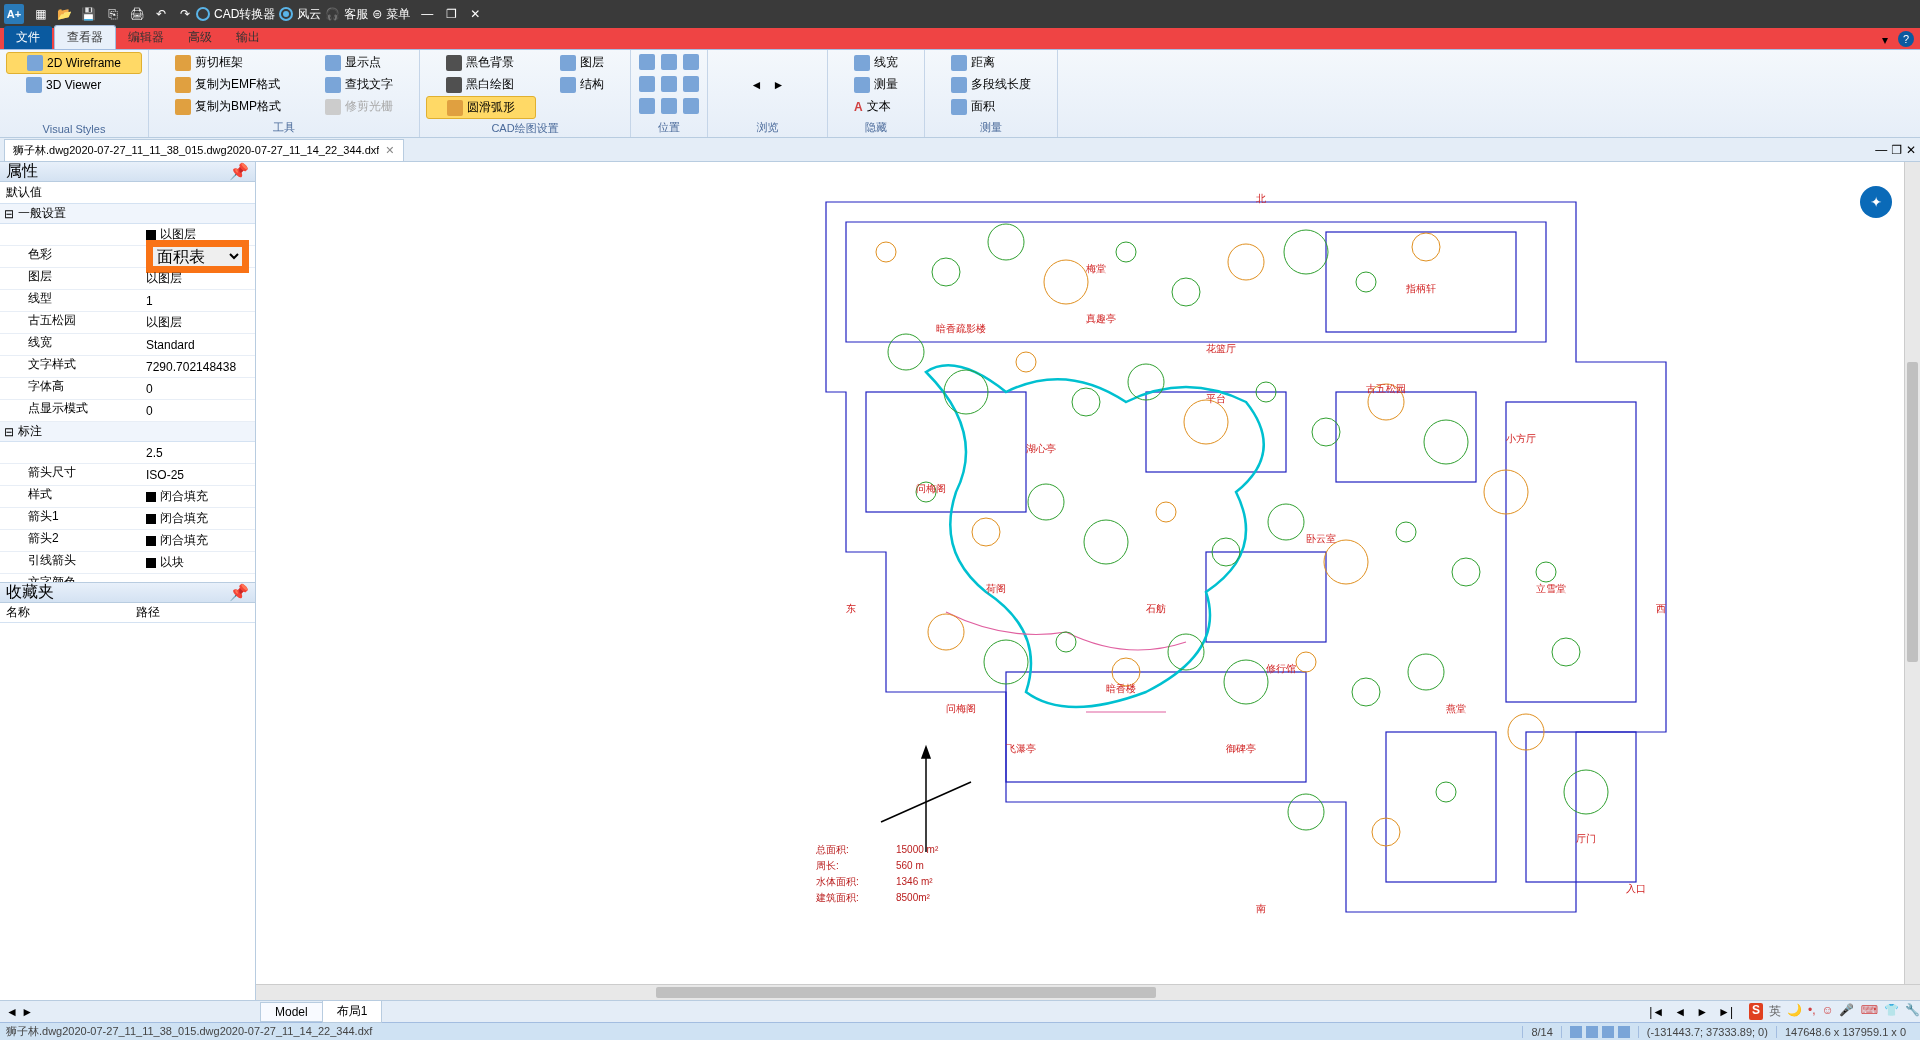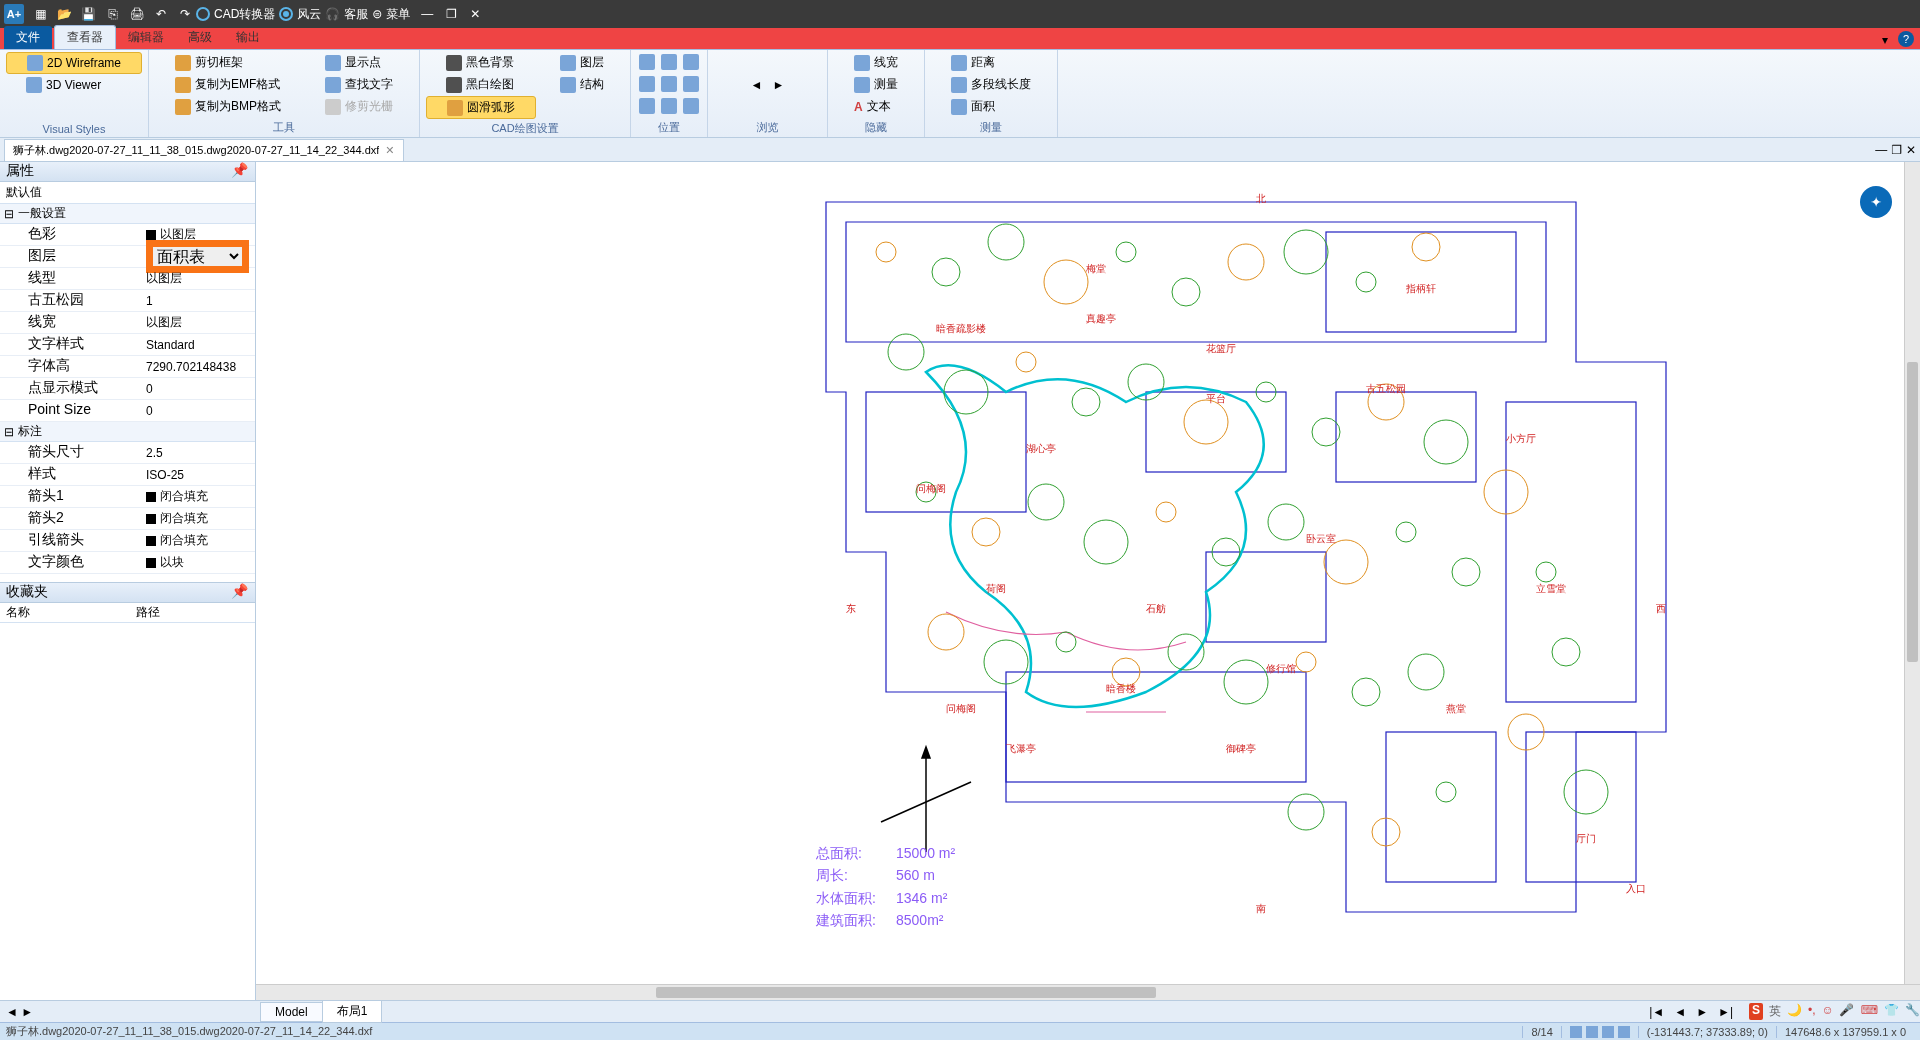--- a/index.html
+++ b/index.html
@@ -44,26 +44,26 @@
 
 
 .doc-tabs { height: 24px; background: #e4edf7; border-bottom: 1px solid #b8cce0; display: flex; align-items: center; padding-left: 4px; }
 .doc-tab { background: #fff; border: 1px solid #b8cce0; border-bottom: none; padding: 3px 8px; display: flex; align-items: center; gap: 6px; font-size: 11px; max-width: 400px; }
 .doc-tab-close { cursor: pointer; color: #888; }
 .doc-tabs-right { margin-left: auto; margin-right: 4px; display: flex; gap: 4px; }
 
 
 .main { display: flex; height: calc(100% - 28px - 22px - 88px - 24px - 22px - 18px); }
 .left-panel { width: 256px; display: flex; flex-direction: column; border-right: 1px solid #b8cce0; }
-.panel-header { height: 20px; background: linear-gradient(#e8f0fa, #d4e2f2); border-bottom: 1px solid #b8cce0; display: flex; align-items: flex-start; padding: 0 6px; font-size: 14px; }
+.panel-header { height: 20px; background: linear-gradient(#e8f0fa, #d4e2f2); border-bottom: 1px solid #b8cce0; display: flex; align-items: center; padding: 0 6px; font-size: 16px; }
 .panel-header .pin { margin-left: auto; cursor: pointer; }
 .default-row { height: 22px; display: flex; align-items: center; padding: 0 6px; border-bottom: 1px solid #d4e2f2; }
 .prop-section-hdr { height: 20px; background: #f0f5fc; border-bottom: 1px solid #d4e2f2; display: flex; align-items: center; padding: 0 4px; font-size: 12px; }
 .prop-row { height: 22px; display: flex; border-bottom: 1px solid #e8eef6; }
-.prop-label { width: 140px; padding: 1px 6px 3px 28px; font-size: 14px; }
+.prop-label { width: 140px; padding: 10px 6px 3px 28px; font-size: 12px; margin-top: 12px; }
 .prop-value { flex: 1; padding: 3px 6px; font-size: 12px; display: flex; align-items: center; gap: 4px; }
 .prop-value select { width: 100%; border: 7px solid #f97316; font-size: 16px; }
 .color-swatch { width: 10px; height: 10px; background: #000; display: inline-block; }
 .favorites { flex: 1; display: flex; flex-direction: column; border-top: 1px solid #b8cce0; }
 .fav-hdr-row { height: 20px; display: flex; border-bottom: 1px solid #d4e2f2; }
 .fav-hdr-row .col { padding: 1px 6px; font-size: 12px; }
 .fav-hdr-row .col:first-child { width: 130px; }
 
 
 .canvas-area { flex: 1; position: relative; background: #fff; display: flex; flex-direction: column; }
@@ -73,21 +73,21 @@
 .scrollbar-v .thumb { position: absolute; left: 2px; right: 2px; top: 200px; height: 300px; background: #c0c0c0; border-radius: 2px; }
 .scrollbar-h { height: 16px; background: #e8e8e8; border-top: 1px solid #ccc; position: relative; }
 .scrollbar-h .thumb { position: absolute; top: 2px; bottom: 2px; left: 400px; width: 500px; background: #c0c0c0; border-radius: 2px; }
 .fab { position: absolute; right: 28px; top: 24px; width: 32px; height: 32px; background: #0a6ab8; border-radius: 50%; display: flex; align-items: center; justify-content: center; color: #fff; cursor: pointer; font-size: 14px; }
 
 
 .compass { position: absolute; left: 610px; top: 580px; }
 .compass svg { overflow: visible; }
 
 
-.legend { position: absolute; left: 560px; top: 680px; font-size: 14px; line-height: 1.6; color: #8b5cf6; }
+.legend { position: absolute; left: 560px; top: 680px; font-size: 10px; line-height: 1.6; color: #b91c1c; }
 .legend .row { display: flex; }
 .legend .lbl { width: 80px; }
 
 
 .model-tabs { height: 22px; background: #e4edf7; border-top: 1px solid #b8cce0; display: flex; align-items: center; padding-left: 260px; }
 .model-tab { padding: 2px 14px; border: 1px solid #b8cce0; background: #fff; cursor: pointer; font-size: 12px; margin-right: -1px; }
 .model-tab.active { background: #f8faff; }
 .model-tabs-nav { margin-left: auto; margin-right: 6px; display: flex; gap: 2px; }
 .model-tabs-nav span { cursor: pointer; padding: 0 4px; }
 .model-tabs-far { margin-left: 6px; display:flex; gap:6px; color:#d04040;}

